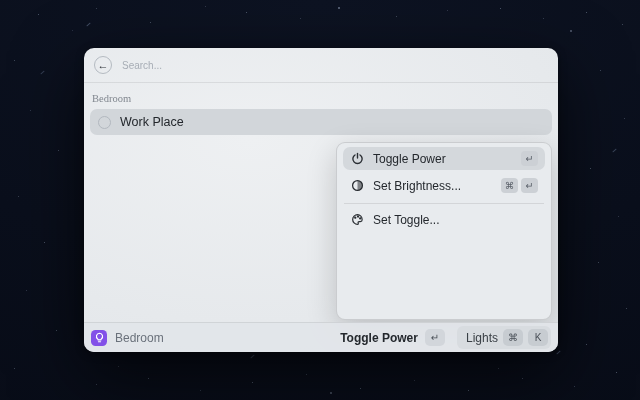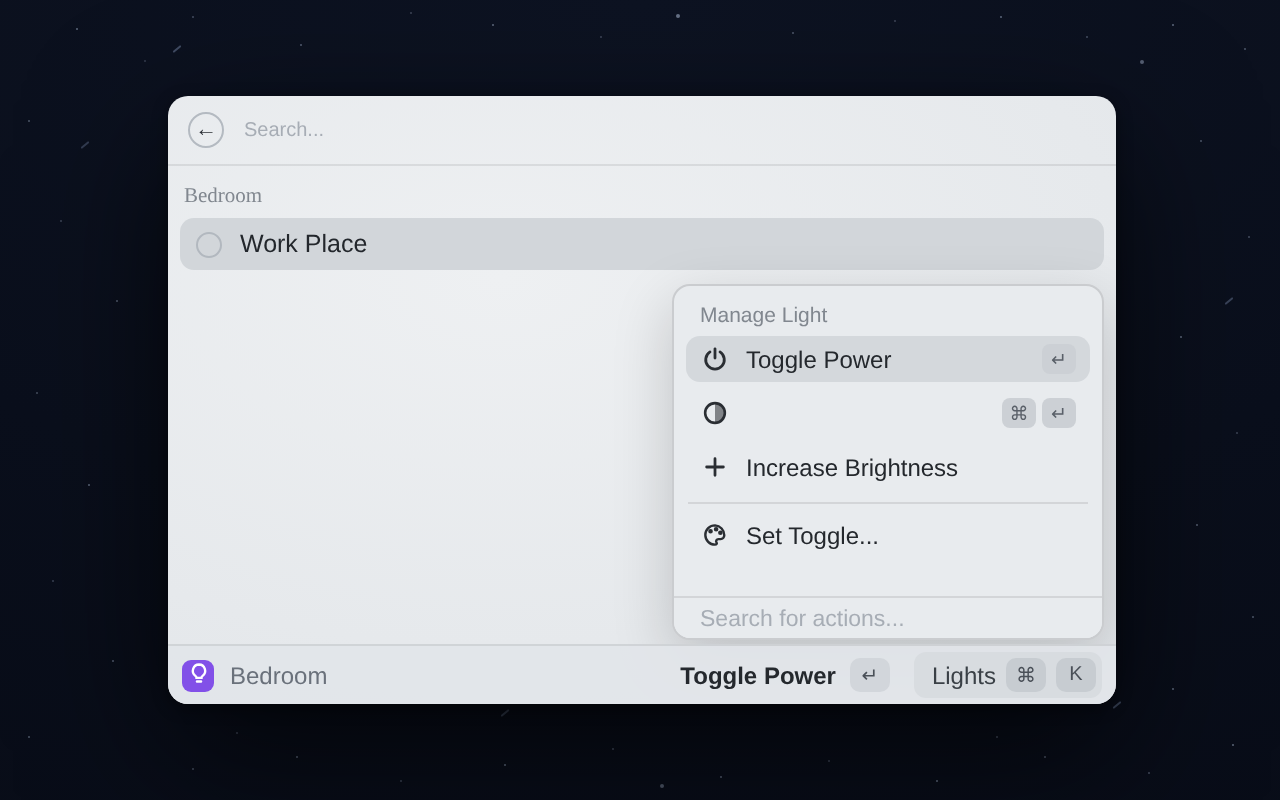--- a/index.html
+++ b/index.html
@@ -171,72 +171,60 @@
 
   <div class="section-label">Bedroom</div>
 
   <div class="list-row selected">
     <span class="row-circle"></span>
     <span class="row-label">Work Place</span>
   </div>
 
   <div class="popup">
     <div class="popup-scroll">
-      <div class="popup-header">Manage Light</div>
       <div id="menu-items">
           <div class="menu-item selected">
     <span class="mi-icon">
               <svg width="13" height="13" viewBox="0 0 14 14" fill="none" stroke="#2a2e33" stroke-width="1.5" stroke-linecap="round">
                 <path d="M7 1.5v5"></path>
                 <path d="M4.3 3.2a5 5 0 1 0 5.4 0"></path>
               </svg>
             </span>
     <span class="mi-label">Toggle Power</span>
     <span class="mi-keys">
               <span class="key">↵</span>
             </span>
   </div>
           <div class="menu-item">
     <span class="mi-icon">
               <svg width="13" height="13" viewBox="0 0 14 14">
                 <circle cx="7" cy="7" r="5.3" fill="none" stroke="#2a2e33" stroke-width="1.4"></circle>
                 <path d="M7 1.7a5.3 5.3 0 0 1 0 10.6Z" fill="#2a2e33" opacity=".55"></path>
               </svg>
             </span>
+    <span class="mi-label">Set Brightness...</span>
     <span class="mi-keys">
               <span class="key">⌘</span>
               <span class="key">↵</span>
             </span>
-  </div>
-          <div class="menu-item">
-    <span class="mi-icon">
-              <svg width="13" height="13" viewBox="0 0 14 14" fill="none" stroke="#2a2e33" stroke-width="1.5" stroke-linecap="round">
-                <path d="M7 2.5v9M2.5 7h9"></path>
-              </svg>
-            </span>
-    <span class="mi-label">Increase Brightness</span>
-    <span class="mi-keys"></span>
   </div>
           <div class="menu-sep"></div>
           <div class="menu-item">
     <span class="mi-icon">
               <svg width="13" height="13" viewBox="0 0 14 14" fill="none" stroke="#2a2e33" stroke-width="1.3" stroke-linecap="round">
                 <path d="M7 1.8a5.2 5.2 0 1 0 0 10.4c.9 0 1.2-.6.8-1.2-.5-.8 0-1.8 1-1.8h1.3c1 0 1.9-.9 1.9-2A5.4 5.4 0 0 0 7 1.8Z"></path>
                 <circle cx="4.6" cy="5" r=".6" fill="#2a2e33"></circle>
                 <circle cx="7.6" cy="3.9" r=".6" fill="#2a2e33"></circle>
                 <circle cx="9.9" cy="5.8" r=".6" fill="#2a2e33"></circle>
               </svg>
             </span>
     <span class="mi-label">Set Toggle...</span>
     <span class="mi-keys"></span>
   </div>
         </div>
-    </div>
-    <div class="popup-footer">
-      <span class="ph">Search for actions...</span>
     </div>
   </div>
 
   <div class="bottom-bar">
     <div class="app-chip">
       <div class="app-icon">
         <span>
           <svg width="11" height="11" viewBox="0 0 14 14" fill="none" stroke="#ffffff" stroke-width="1.5" stroke-linecap="round">
             <path d="M7 1.6a4 4 0 0 1 2.3 7.2c-.4.3-.7.8-.7 1.3H5.4c0-.5-.3-1-.7-1.3A4 4 0 0 1 7 1.6Z"></path>
             <path d="M5.7 12.4h2.6"></path>

